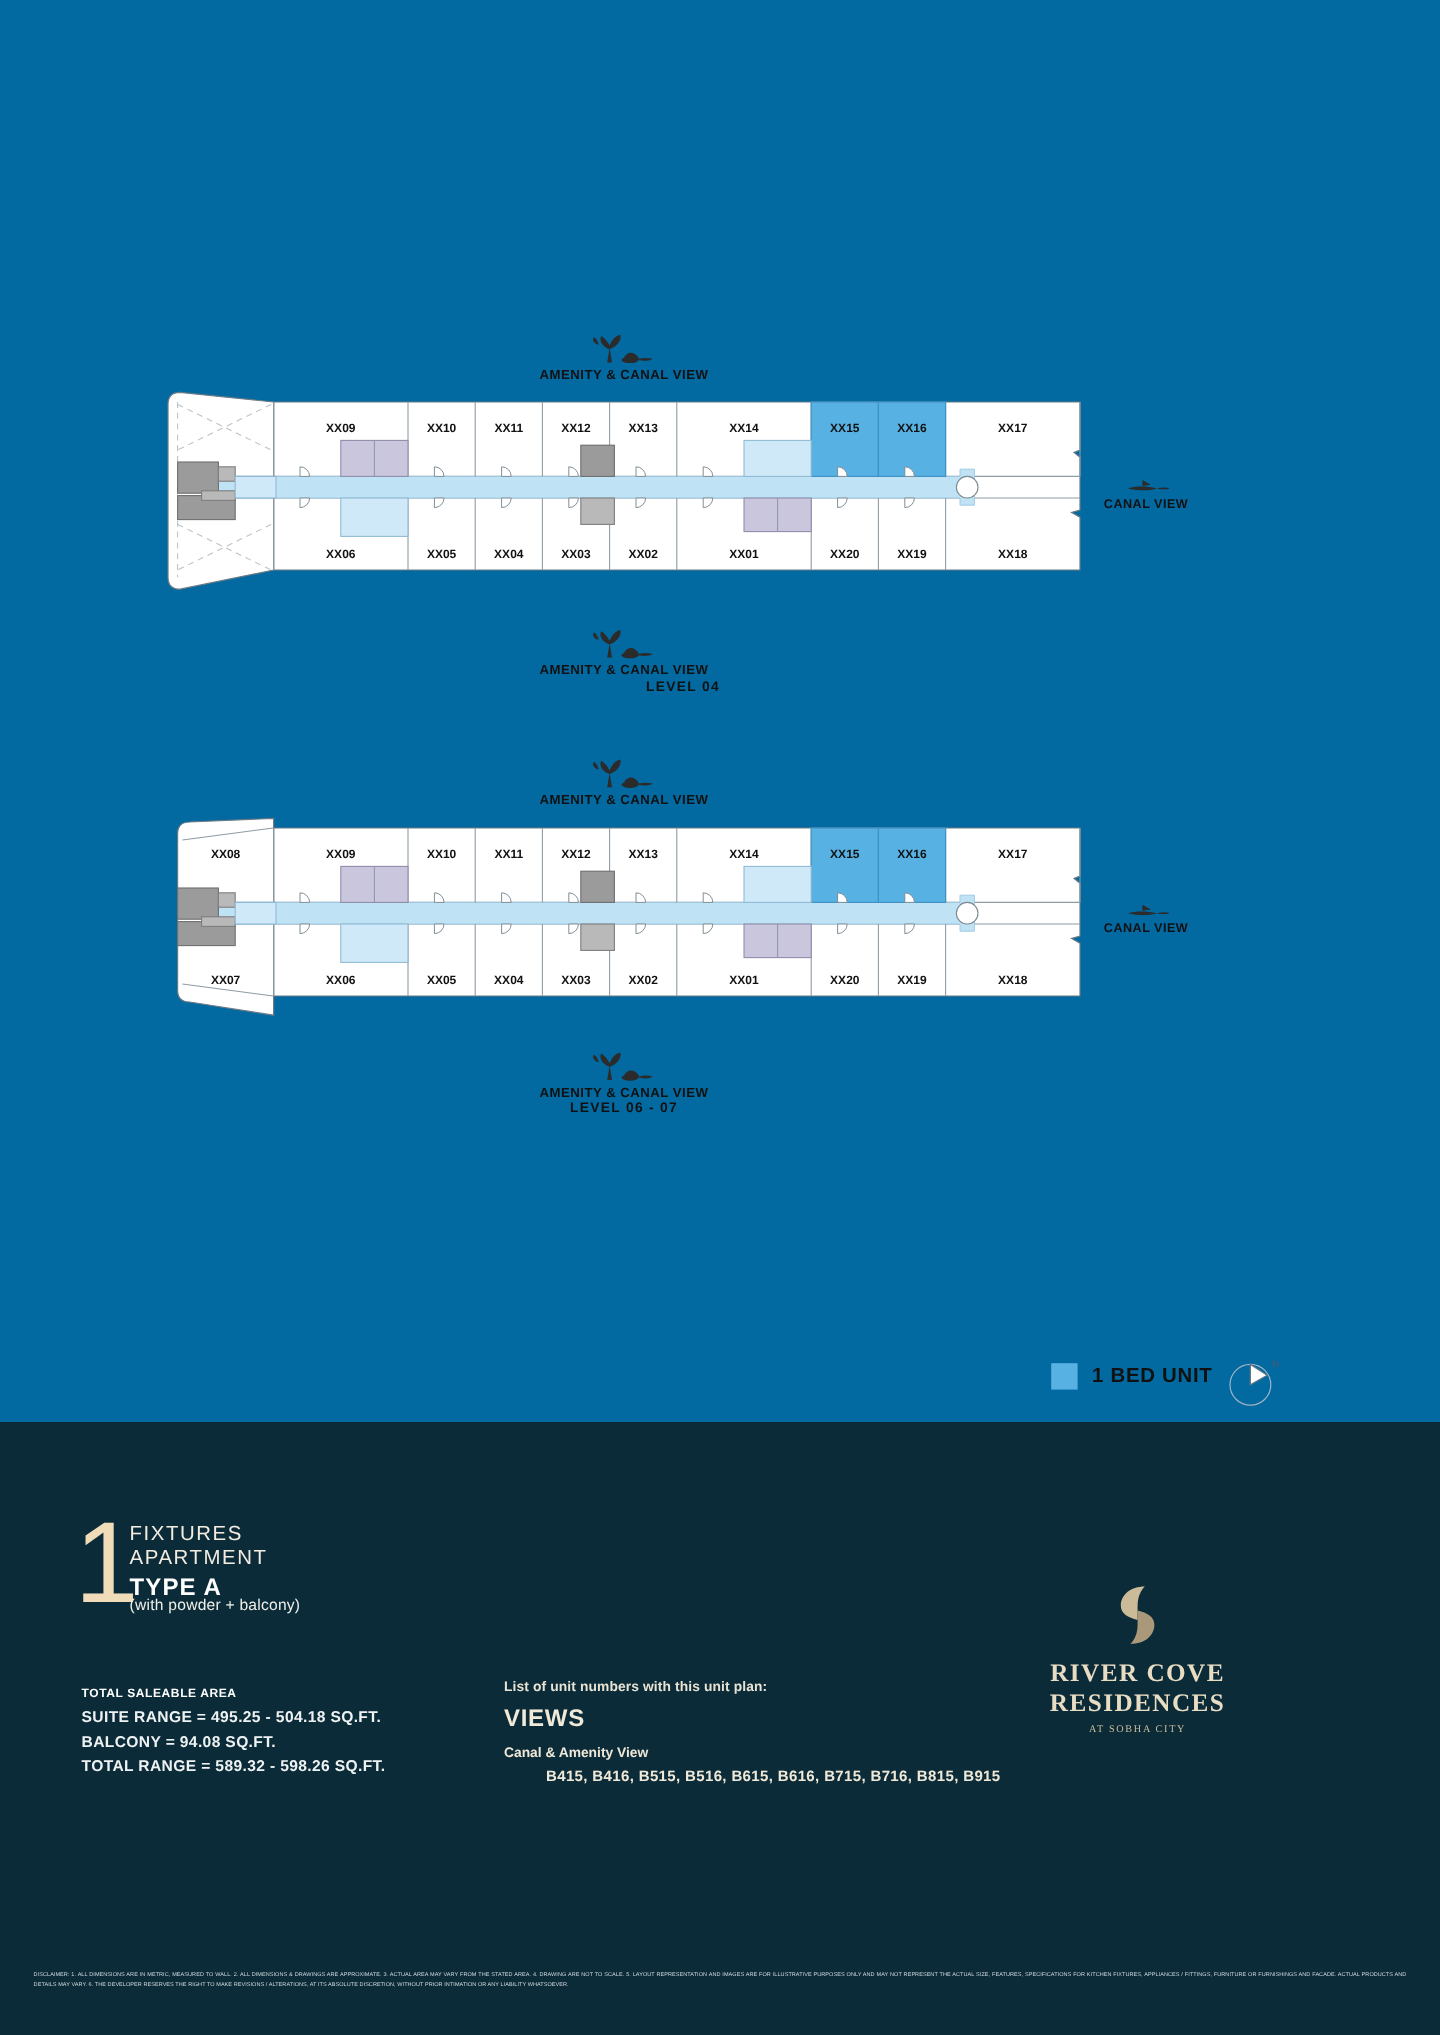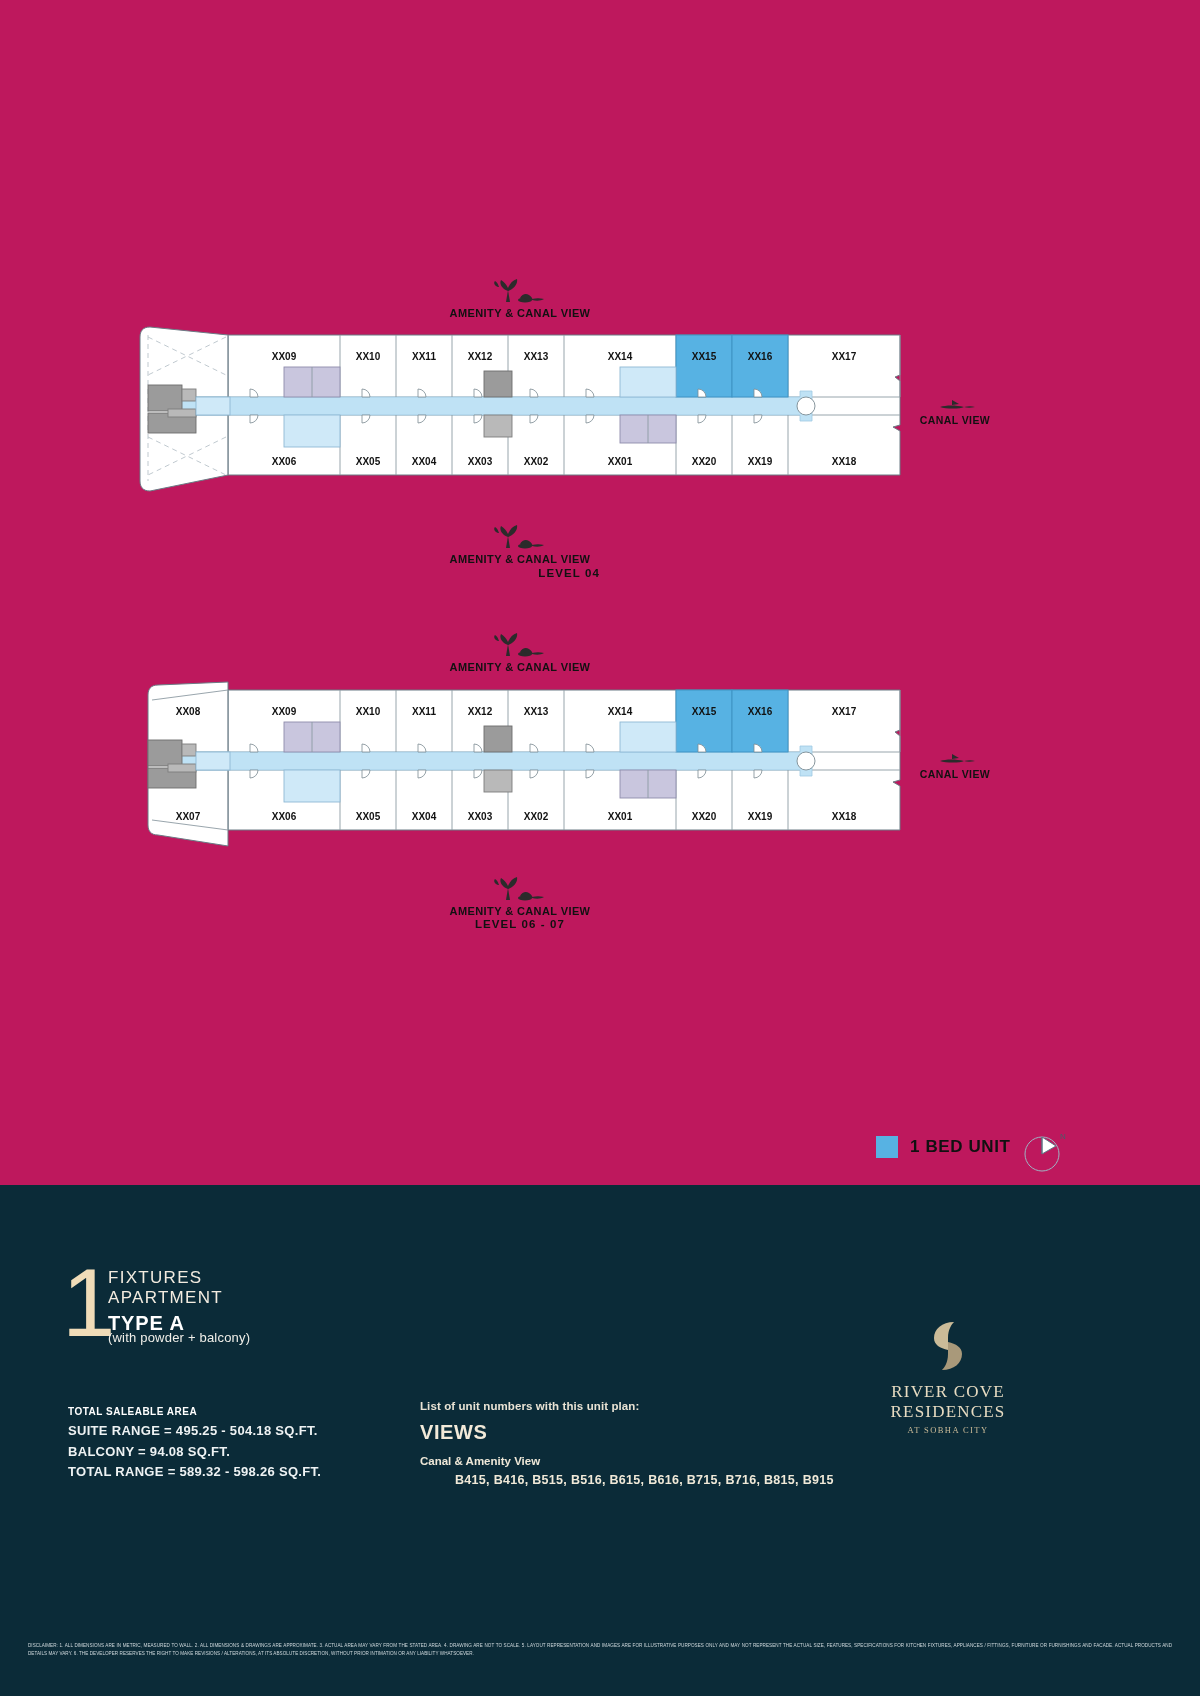--- a/index.html
+++ b/index.html
@@ -2,21 +2,21 @@
 <html><head>
 <meta charset="utf-8">
 <style>
   * { box-sizing: border-box; margin: 0; padding: 0; }
   html, body {
     width: 1200px; height: 1696px;
     background: #ffffff;
     font-family: "Liberation Sans", sans-serif;
     overflow: hidden;
   }
-  #page { position: relative; width: 1200px; height: 1648px; background:#be185d; }
+  #page { position: relative; width: 1200px; height: 1648px; background:#0369a1; }
 
   
   .plan-block { position: absolute; }
 
   .view-label {
     position: absolute;
     text-align: center;
     font-size: 11px;
     font-weight: bold;
     letter-spacing: .4px;
@@ -102,23 +102,24 @@
   .views-hint { font-size: 11.5px; font-weight:bold; color:#e9e3d4; letter-spacing:.1px; }
   .views-title {
     font-size: 20px; font-weight: bold; color:#f2ead9;
     letter-spacing: .6px; margin-top: 9px;
   }
   .views-sub { font-size: 11.5px; font-weight:bold; color:#efe8d8; margin-top: 11px; }
   .views-units { font-size: 12.5px; font-weight:bold; color:#f0e9d8; margin-top: 6px; letter-spacing:.3px;margin-left:35px; }
 
   .brand { position: absolute; left: 838px; top: 1318px; width: 220px; text-align:center; }
   .brand-name {
-    font-size: 17px; letter-spacing: 1.2px;
+    font-size: 21px; letter-spacing: 1.2px;
     color: #e8dcc2; font-family: "Liberation Serif", serif;
     margin-top: 8px;
+    font-weight: bold;
   }
   .brand-sub {
     font-size: 8.5px; letter-spacing: 1.4px; color: #cbbb98;
     font-family: "Liberation Serif", serif; margin-top: 3px;
   }
 
   .disclaimer {
     position: absolute; left: 28px; top: 1642px; width: 1144px;
     font-size: 4.6px; line-height: 1.85; color: #cfd8dc;
     letter-spacing: .05px; text-align: justify;

